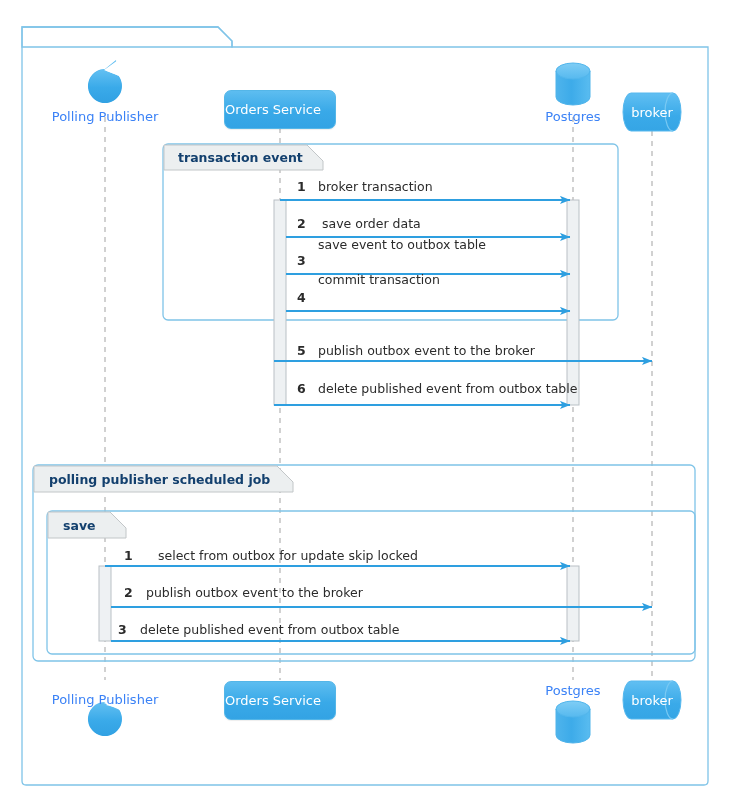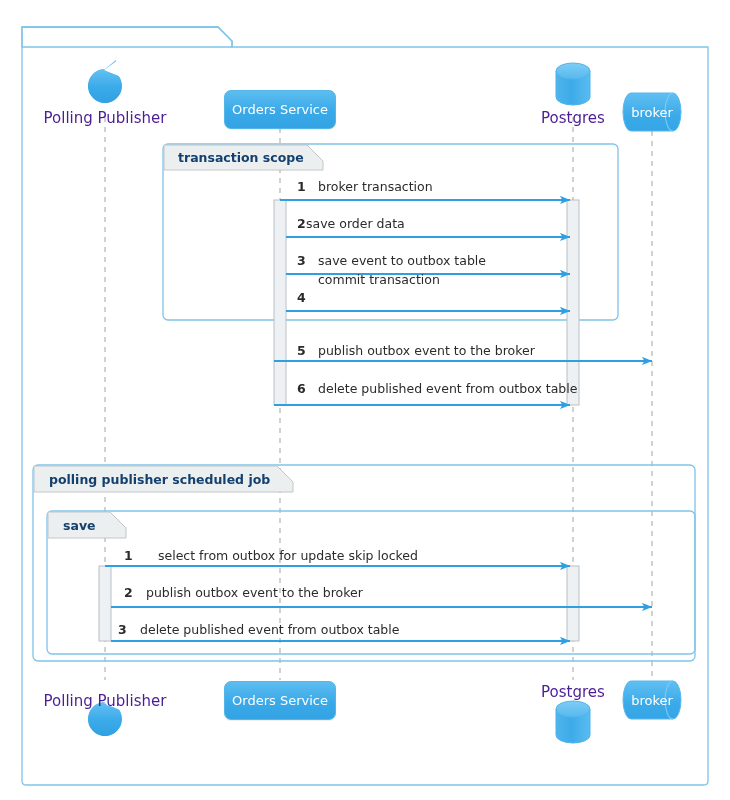--- a/index.html
+++ b/index.html
@@ -7,32 +7,32 @@
     font-family:"DejaVu Sans", sans-serif;
     width:730px;height:800px;position:relative;overflow:hidden;
     -webkit-font-smoothing:antialiased;
   }
   #canvas{position:absolute;inset:0;width:730px;height:800px;}
 
   .layer{position:absolute;left:0;top:0;width:730px;height:800px;}
 
   
   .headlabel{
-    position:absolute;font-size:15px;color:#4c1d95;
+    position:absolute;font-size:13px;color:#3b82f6;
     white-space:nowrap;text-align:center;
     transform:translateX(-50%);
   }
 
   
   .partbox{
     position:absolute;transform:translateX(-50%);
     background:linear-gradient(180deg,#5dbdf0 0%,#39a9e8 55%,#33a3e4 100%);
     border:1px solid #54b6e8;border-radius:7px;
     color:#ffffff;font-size:13px;
-    display:flex;align-items:center;justify-content:center;
+    display:flex;align-items:center;justify-content:flex-start;
     box-shadow:0 1px 1px rgba(0,0,0,.07);
   }
 
   
   .msgnum{
     position:absolute;font-size:12.5px;font-weight:bold;color:#2b2b2b;
     white-space:nowrap;
   }
   .msgtxt{
     position:absolute;font-size:12.5px;color:#2b2b2b;white-space:nowrap;
@@ -176,32 +176,32 @@
 
   <div class="headlabel" style="left:652px;top:105px;color:#ffffff;font-size:13px;">broker</div>
   <div class="headlabel" style="left:652px;top:693px;color:#ffffff;font-size:13px;">broker</div>
 
   <div class="headlabel" style="left:105px;top:109px;">Polling Publisher</div>
   <div class="headlabel" style="left:573px;top:109px;">Postgres</div>
 
   <div class="headlabel" style="left:105px;top:692px;">Polling Publisher</div>
   <div class="headlabel" style="left:573px;top:683px;">Postgres</div>
 
-  <div class="fraglabel" style="left:178px;top:150px;">transaction scope</div>
+  <div class="fraglabel" style="left:178px;top:150px;">transaction event</div>
   <div class="fraglabel" style="left:49px;top:472px;">polling publisher scheduled job</div>
   <div class="fraglabel" style="left:63px;top:518px;">save</div>
 
   <div class="msgnum" style="left:297px;top:179px;">1</div>
   <div class="msgtxt" style="left:318px;top:179px;">broker transaction</div>
 
   <div class="msgnum" style="left:297px;top:216px;">2</div>
-  <div class="msgtxt" style="left:306px;top:216px;text-align:center;">save order data</div>
+  <div class="msgtxt" style="left:322px;top:216px;text-align:center;">save order data</div>
 
   <div class="msgnum" style="left:297px;top:253px;">3</div>
-  <div class="msgtxt" style="left:318px;top:253px;">save event to outbox table</div>
+  <div class="msgtxt" style="left:318px;top:237px;">save event to outbox table</div>
 
   <div class="msgnum" style="left:297px;top:290px;">4</div>
   <div class="msgtxt" style="left:318px;top:272px;">commit transaction</div>
 
   <div class="msgnum" style="left:297px;top:343px;">5</div>
   <div class="msgtxt" style="left:318px;top:343px;">publish outbox event to the broker</div>
 
   <div class="msgnum" style="left:297px;top:381px;">6</div>
   <div class="msgtxt" style="left:318px;top:381px;">delete published event from outbox table</div>
 

